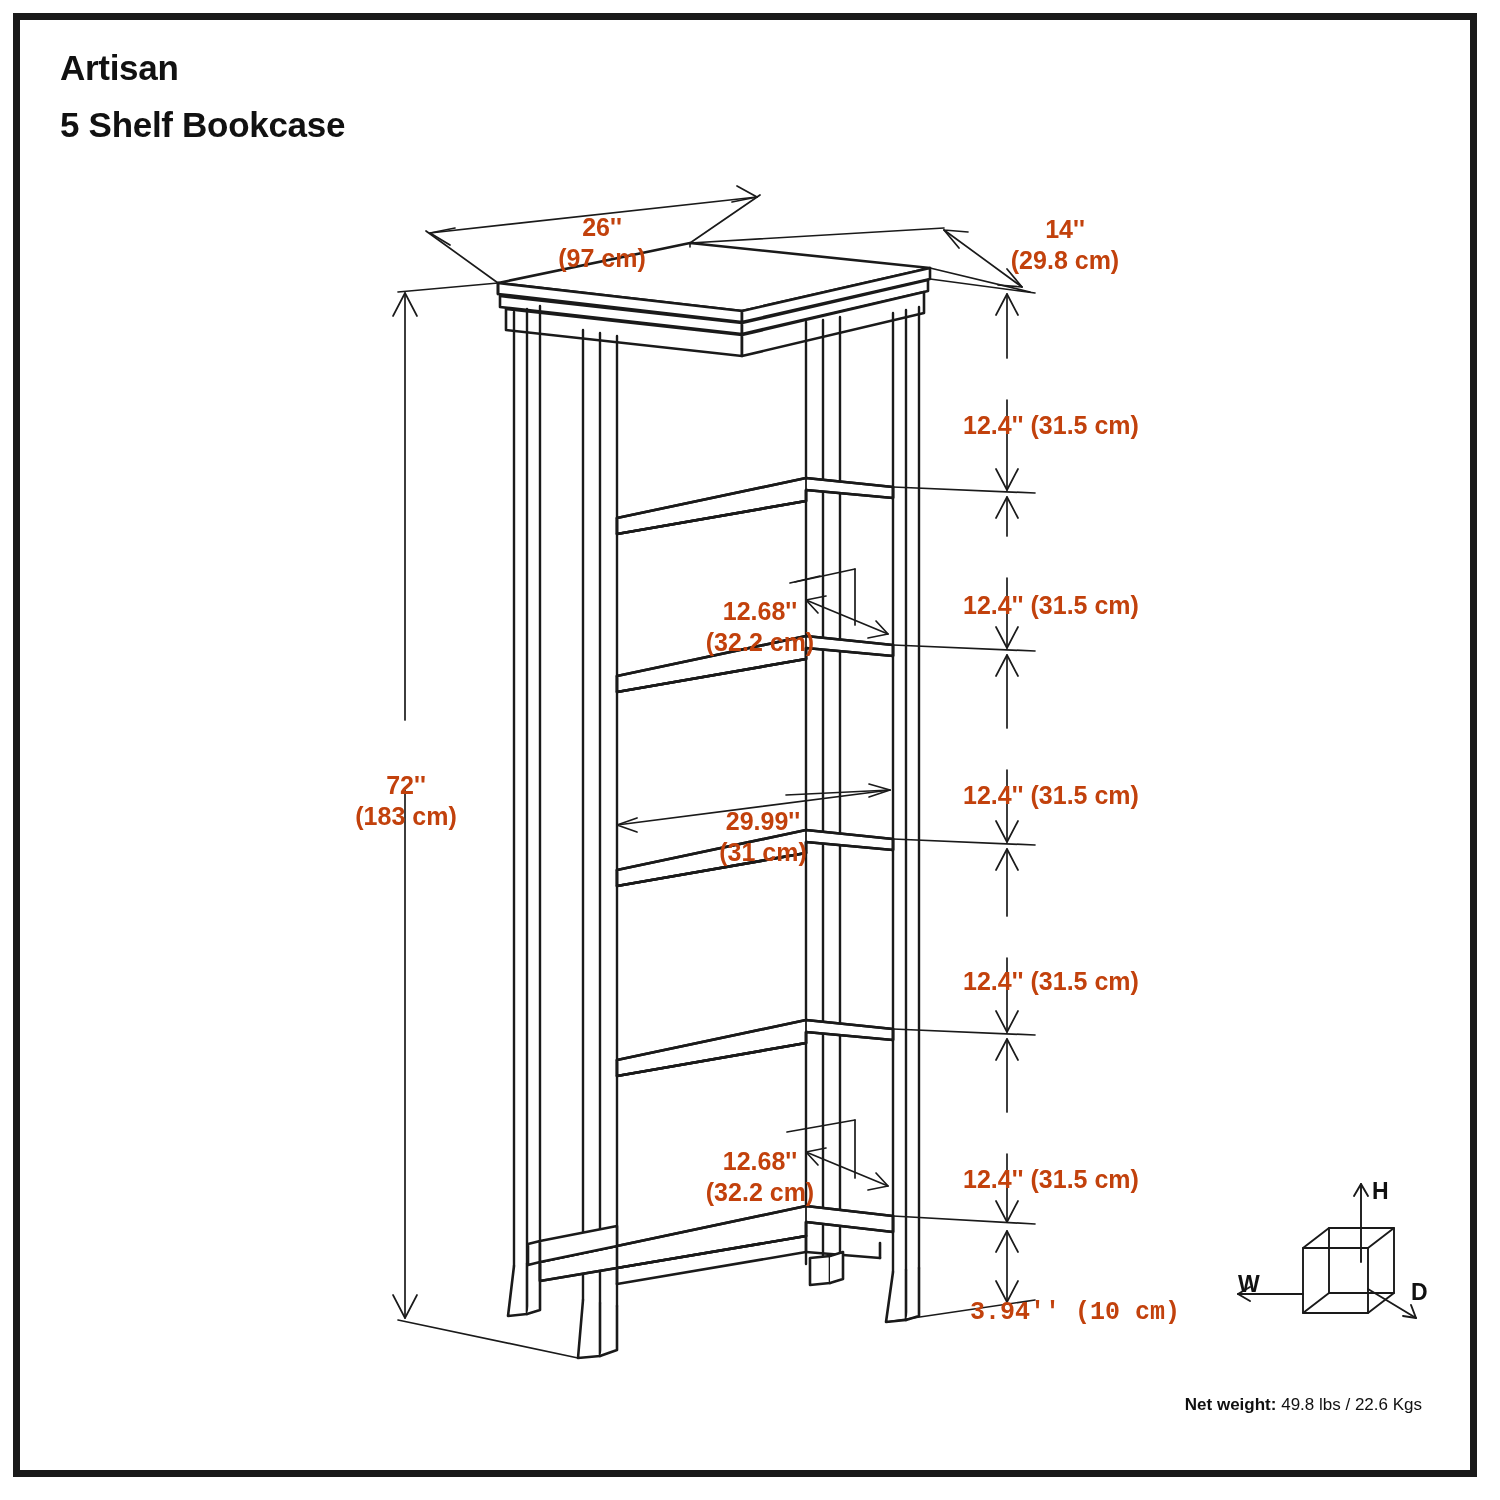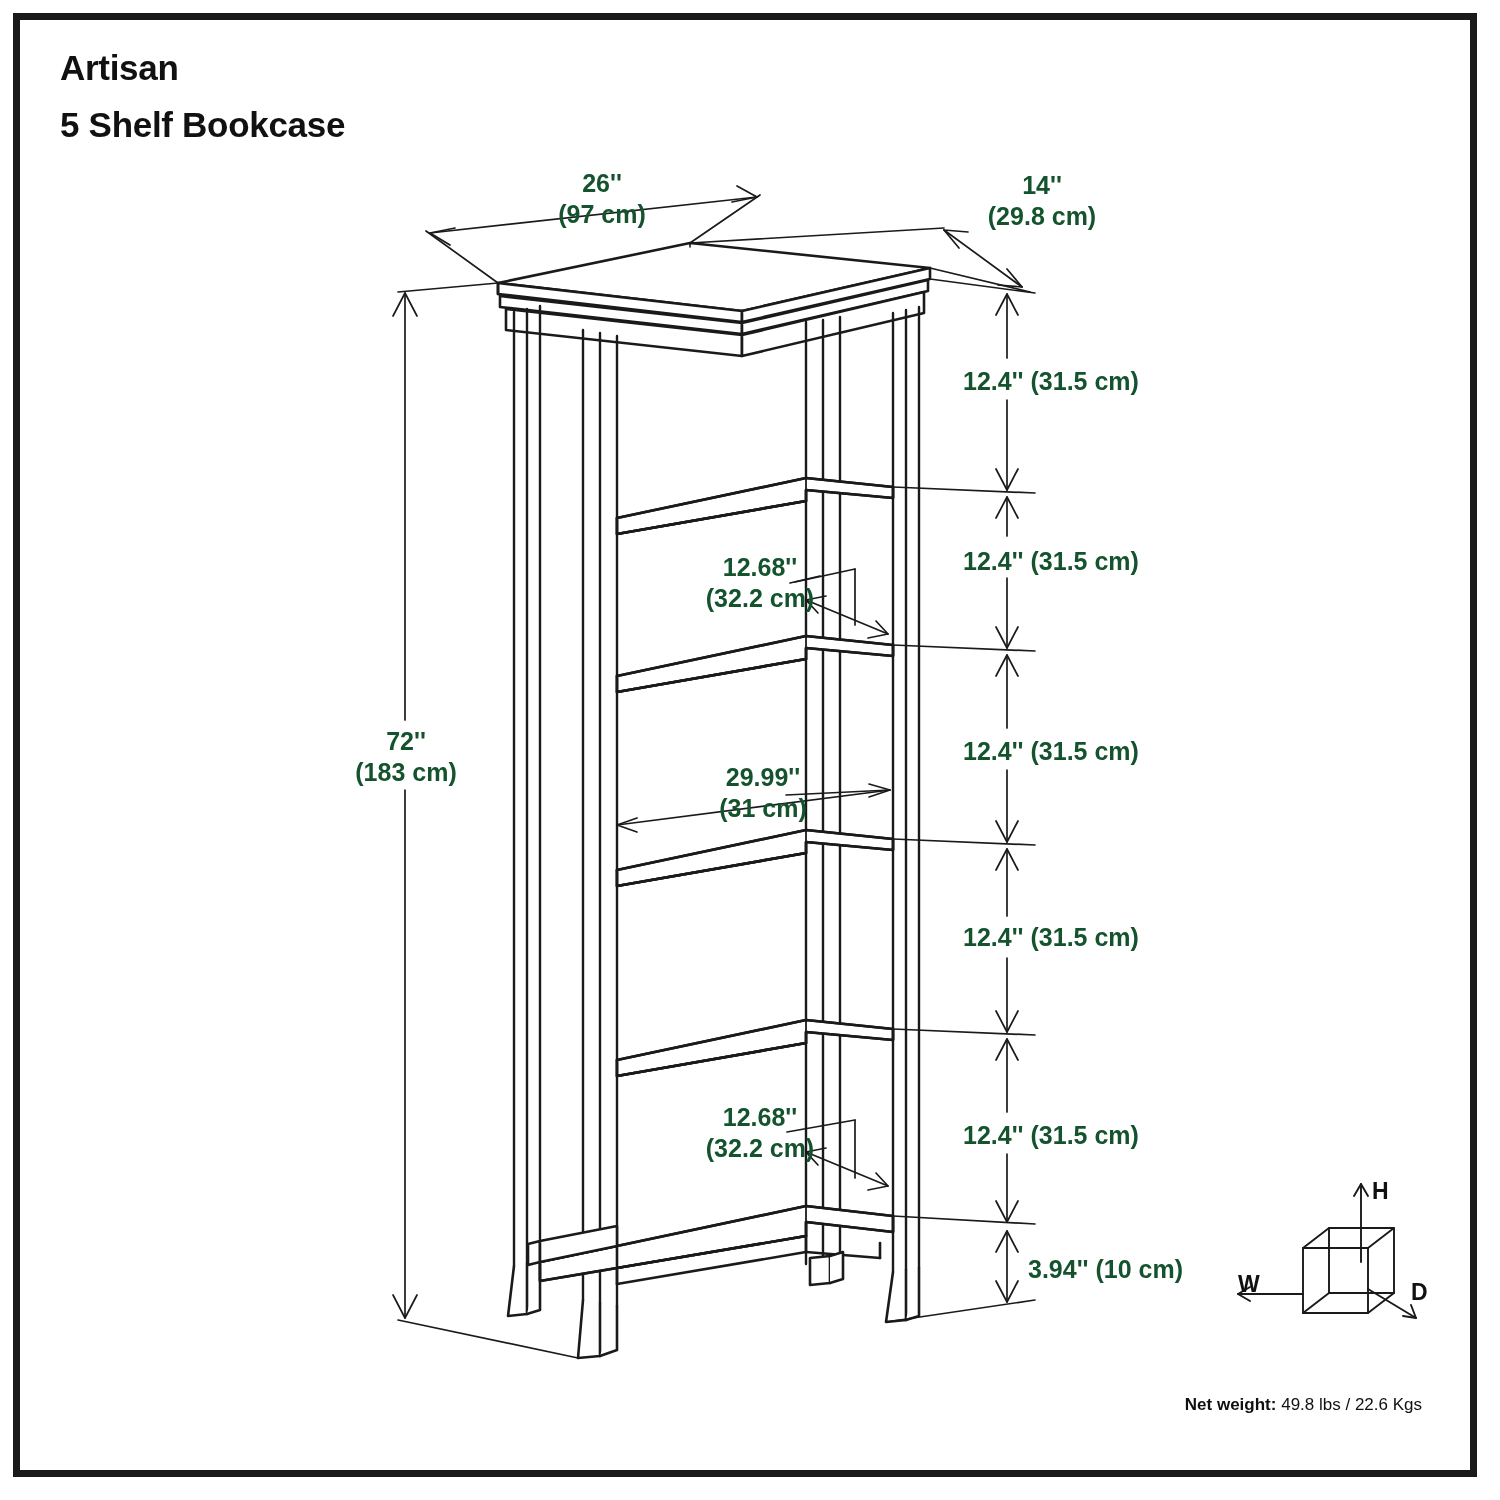--- a/index.html
+++ b/index.html
@@ -39,26 +39,27 @@
   #title-block .line2 { display: block; margin-top: 12px; }
 
   #drawing {
     position: absolute;
     left: 0;
     top: 0;
   }
 
   .dimlabel {
     position: absolute;
-    color: #14532d;
+    color: #c2410c;
     font-weight: bold;
     font-size: 25px;
     line-height: 1.22;
     white-space: nowrap;
     text-align: center;
+    margin-top: 44px;
   }
   .dimlabel.two-line { text-align: center; }
 
   #netweight {
     position: absolute;
     right: 78px;
     bottom: 85px;
     font-size: 17px;
     color: #111111;
     white-space: nowrap;
@@ -308,37 +309,37 @@
       </g>
 
     </g>
   </svg>
 
   <div class="dimlabel two-line" style="left:522px; top:168px; width:160px;">
     <span>26''</span><br>
     <span>(97 cm)</span>
   </div>
 
-  <div class="dimlabel two-line" style="left:947px; top:170px; width:190px;">
+  <div class="dimlabel two-line" style="left:970px; top:170px; width:190px;">
     <span>14''</span><br>
     <span>(29.8 cm)</span>
   </div>
 
   <div class="dimlabel two-line" style="left:315px; top:726px; width:182px;">
     <span>72''</span><br>
     <span>(183 cm)</span>
   </div>
 
   <div class="dimlabel" style="left:963px; top:366px;">12.4'' (31.5 cm)</div>
   <div class="dimlabel" style="left:963px; top:546px;">12.4'' (31.5 cm)</div>
   <div class="dimlabel" style="left:963px; top:736px;">12.4'' (31.5 cm)</div>
   <div class="dimlabel" style="left:963px; top:922px;">12.4'' (31.5 cm)</div>
   <div class="dimlabel" style="left:963px; top:1120px;">12.4'' (31.5 cm)</div>
 
-  <div class="dimlabel" style="left:1028px; top:1254px;">3.94'' (10 cm)</div>
+  <div class="dimlabel" style="left:970px; top:1254px;font-family:Liberation Mono, monospace;">3.94'' (10 cm)</div>
 
   <div class="dimlabel two-line" style="left:660px; top:552px; width:200px;">
     <span>12.68''</span><br>
     <span>(32.2 cm)</span>
   </div>
 
   <div class="dimlabel two-line" style="left:663px; top:762px; width:200px;">
     <span>29.99''</span><br>
     <span>(31 cm)</span>
   </div>

